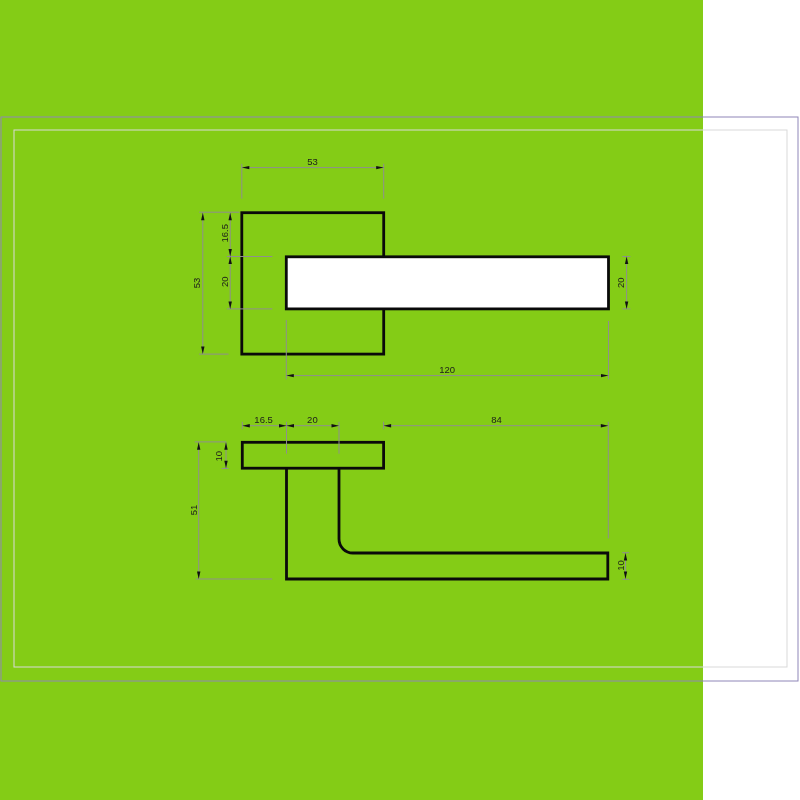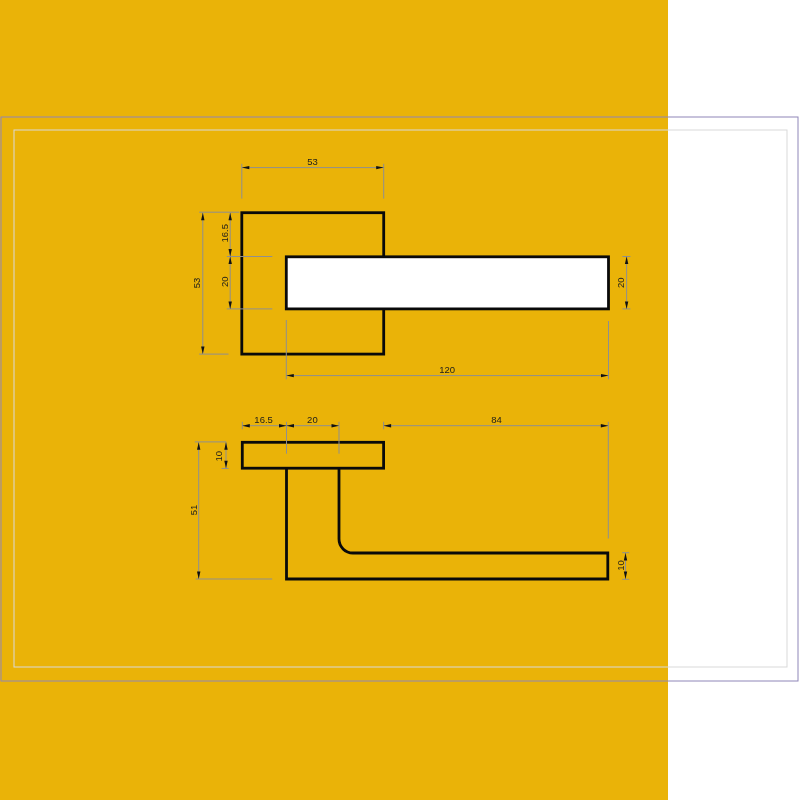--- a/index.html
+++ b/index.html
@@ -1,16 +1,16 @@
 <!DOCTYPE html>
 <html><head>
 <meta charset="utf-8">
 <style>
   html,body{margin:0;padding:0;background:#ffffff;}
-  .page{position:relative;width:668px;height:800px;background:#eab308;}
+  .page{position:relative;width:668px;height:800px;background:#84cc16;padding-left:35px;}
   svg{position:absolute;top:0;left:0;}
   text{font-family:"Liberation Sans",sans-serif;font-size:9.5px;fill:#1c1c1c;}
 </style>
 </head>
 <body>
 <div class="page">
 <svg width="800" height="800" viewBox="0 0 800 800">
 
 <rect x="1" y="117" width="797" height="564" fill="none" stroke="#8f86b8" stroke-width="1"></rect>
 

